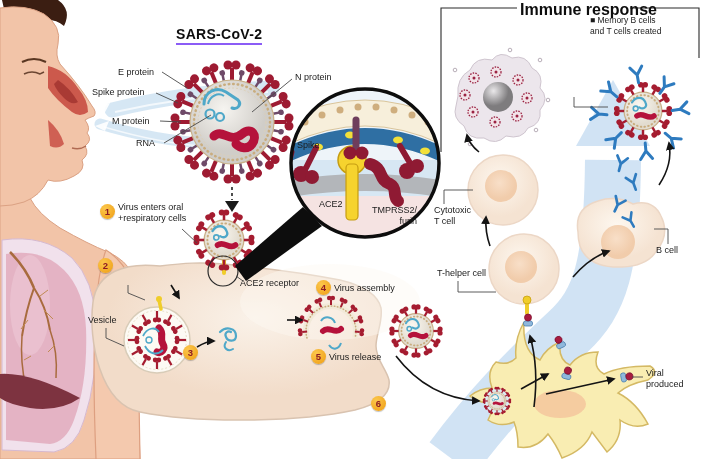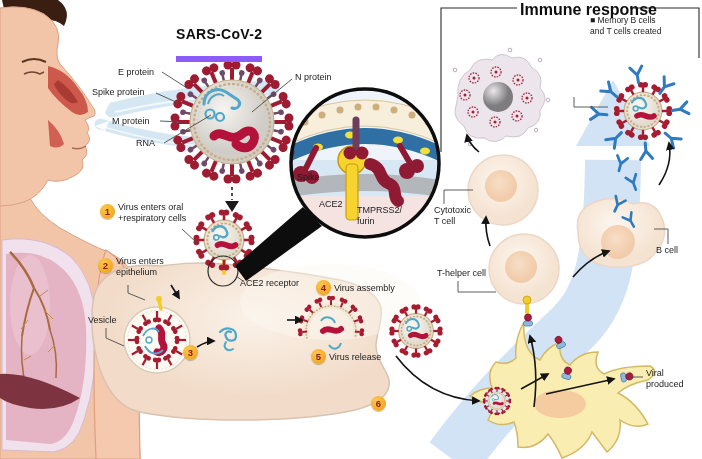--- a/index.html
+++ b/index.html
@@ -1,22 +1,22 @@
 <!DOCTYPE html>
 <html><head>
 <meta charset="utf-8">
 <style>
   html,body{margin:0;padding:0;background:#fff}
   .stage{position:relative;width:702px;height:459px;overflow:hidden;background:#fff;font-family:"Liberation Sans",sans-serif}
   .stage svg{position:absolute;left:0;top:0}
   .lbl{position:absolute;font-family:"Liberation Sans",sans-serif;font-size:9px;line-height:1.18;color:#1b1b1b;white-space:pre-line}
   .ra{text-align:left}
-  .ctr{text-align:left}
+  .ctr{text-align:right}
   .b85{font-size:8.5px;line-height:1.35}
-  .title{position:absolute;font-weight:bold;font-size:14px;letter-spacing:.3px;color:#0d0d0d;border-bottom:6px solid #8b5cf6;padding-bottom:14px;font-family:"Liberation Sans",sans-serif}
+  .title{position:absolute;font-weight:bold;font-size:14px;letter-spacing:.3px;color:#0d0d0d;border-bottom:2px solid #8b5cf6;padding-bottom:1px;font-family:"Liberation Sans",sans-serif}
   .hdr{position:absolute;font-weight:bold;font-size:16px;color:#0d0d0d;font-family:"Liberation Sans",sans-serif}
   .badge{position:absolute;width:15px;height:15px;border-radius:50%;
     background:radial-gradient(circle at 35% 30%,#fcc74c,#ee9c12);
     color:#8e1b24;font:bold 9.5px/15px "Liberation Sans",sans-serif;text-align:center;
     box-shadow:0 1px 1px rgba(0,0,0,.25)}
 </style>
 </head>
 <body>
 
 <div class="stage">
@@ -433,34 +433,32 @@
 </svg>
 
 <div class="title" style="left:176px;top:26px">SARS-CoV-2</div>
 
 <div class="lbl ra" style="left:118px;top:67px;width:42px">E protein</div>
 <div class="lbl ra" style="left:92px;top:87px;width:62px">Spike protein</div>
 <div class="lbl ra" style="left:112px;top:116px;width:46px">M protein</div>
 <div class="lbl ra" style="left:136px;top:138px;width:26px">RNA</div>
 <div class="lbl" style="left:295px;top:72px">N protein</div>
 
-<div class="lbl" style="left:297px;top:172px">Spike</div>
+<div class="lbl" style="left:297px;top:140px">Spike</div>
 <div class="lbl" style="left:319px;top:199px">ACE2</div>
 <div class="lbl ctr" style="left:357px;top:205px;width:60px">TMPRSS2/
 furin</div>
 
 <div class="lbl" style="left:240px;top:278px">ACE2 receptor</div>
 <div class="lbl" style="left:88px;top:315px">Vesicle</div>
 
 <div class="badge" style="left:100px;top:204px">1</div>
 <div class="lbl" style="left:118px;top:202px;width:95px">Virus enters oral
 +respiratory cells</div>
 <div class="badge" style="left:98px;top:258px">2</div>
-<div class="lbl" style="left:116px;top:256px;width:70px">Virus enters
-epithelium</div>
 <div class="badge" style="left:183px;top:345px">3</div>
 <div class="badge" style="left:316px;top:280px">4</div>
 <div class="lbl" style="left:334px;top:283px;width:75px">Virus assembly</div>
 <div class="badge" style="left:311px;top:349px">5</div>
 <div class="lbl" style="left:329px;top:352px;width:65px">Virus release</div>
 <div class="badge" style="left:371px;top:396px">6</div>
 
 <div class="hdr" style="left:520px;top:1px">Immune response</div>
 <div class="lbl b85" style="left:590px;top:15px">■ Memory B cells
 and T cells created</div>

